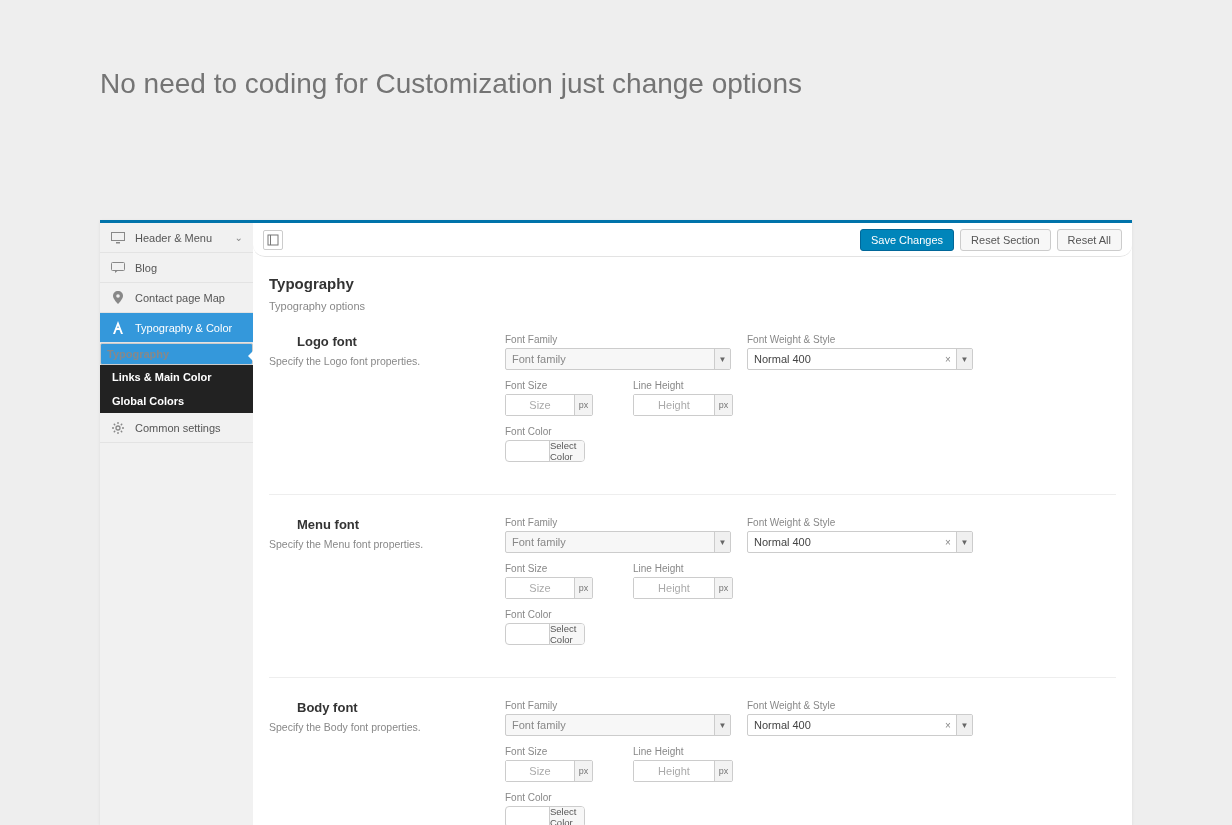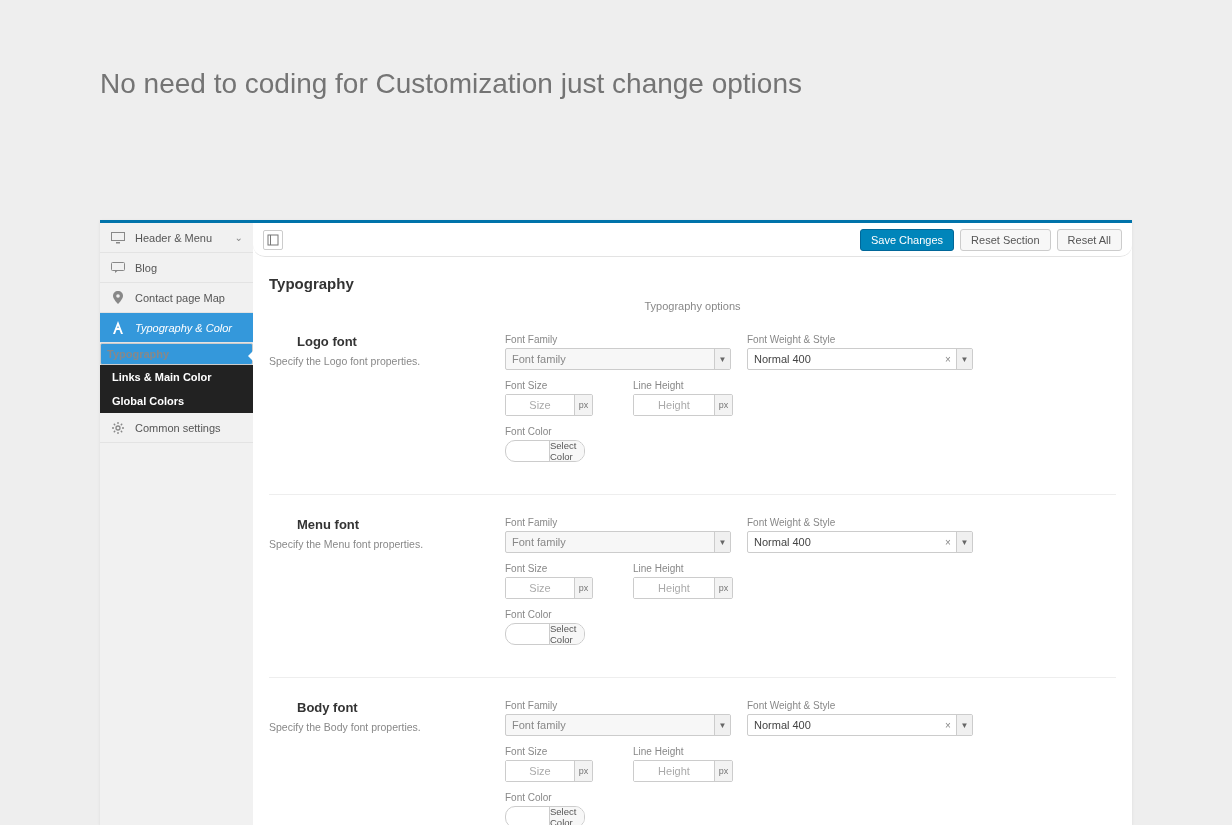--- a/index.html
+++ b/index.html
@@ -51,21 +51,20 @@
   font-size: 11px;
   color: #555;
   border-bottom: 1px solid #e3e3e3;
   cursor: pointer;
 }
 .sb-item .icn { width: 16px; display:inline-flex; justify-content:center; align-items:center; margin-right: 9px; color:#888; }
 .sb-item .chev { margin-left:auto; color:#888; font-size:10px; }
 .sb-item.active {
   background: #3498db;
   color: #fff;
-  font-style: italic;
 }
 .sb-item.active .icn { color:#fff; }
 .sb-sub {
   background: #222;
   color: #fff;
   height: 24px;
   display:flex;
   align-items:center;
   padding-left: 12px;
   font-size: 11px;
@@ -127,21 +126,20 @@
 }
 .content h2 {
   font-size: 15px;
   font-weight: 600;
   color:#333;
 }
 .content .desc {
   font-size: 11px;
   color: #888;
   margin-top: 8px;
-  text-align: center;
 }
 .section {
   display:flex;
   border-bottom: 1px solid #eee;
   padding: 22px 0;
 }
 .section .left { width: 236px; }
 .section .left h3 { font-size: 13px; font-weight:600; color:#333;padding-left:28px; }
 .section .left p { font-size:10.5px; color:#888; margin-top:6px; }
 .section .right {
@@ -191,21 +189,21 @@
 .inpgrp input::placeholder { color:#aaa; }
 .inpgrp .unit {
   width:20px; border-left:1px solid #ccc; background:#f3f3f3;
   display:flex; align-items:center; justify-content:center;
   font-size:9px; color:#777;
 }
 .colorbtn {
   display:flex;
   height:22px;
   border:1px solid #ccc;
-  border-radius:10px;
+  border-radius:4px;
   overflow:hidden;
   width:80px;
   padding-left:24px;
 }
 .colorbtn .sw { width:20px; background:#fff; border-right:1px solid #ccc; }
 .colorbtn .lbl { flex:1; display:flex; align-items:center; justify-content:center; font-size:9.5px; color:#555; background:#f7f7f7; }
 .row { display:flex; gap:16px; width:100%; margin-bottom:10px; }
 svg { display:block; }
 </style>
 </head>

